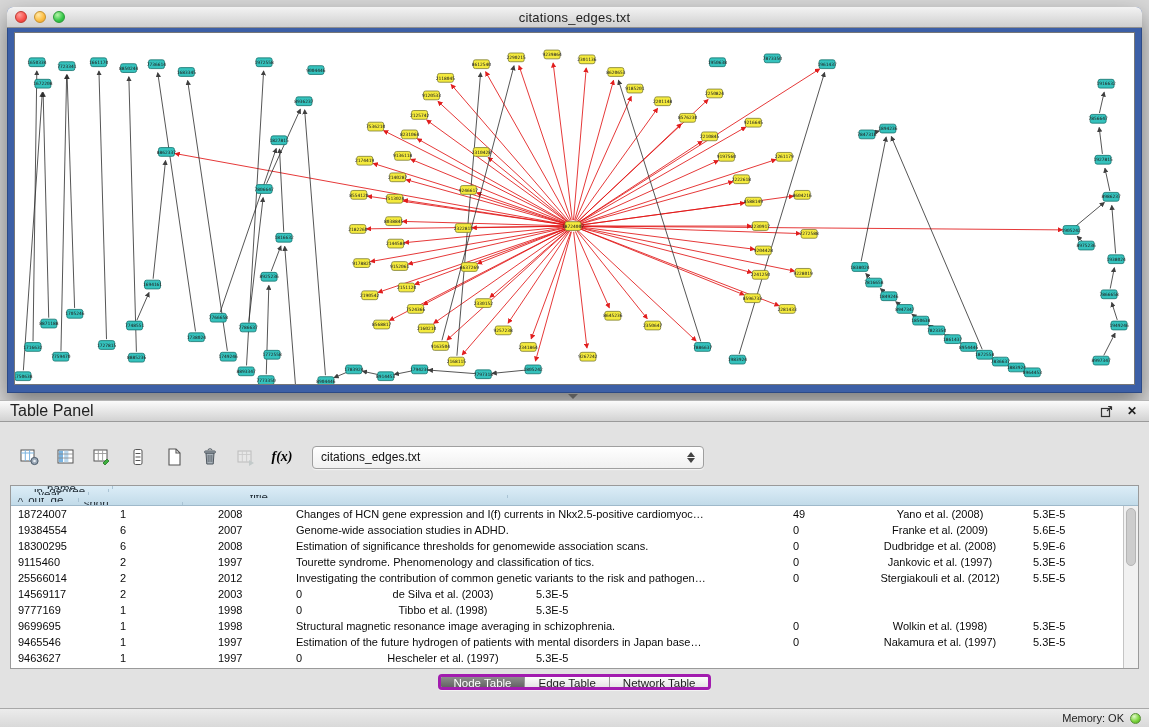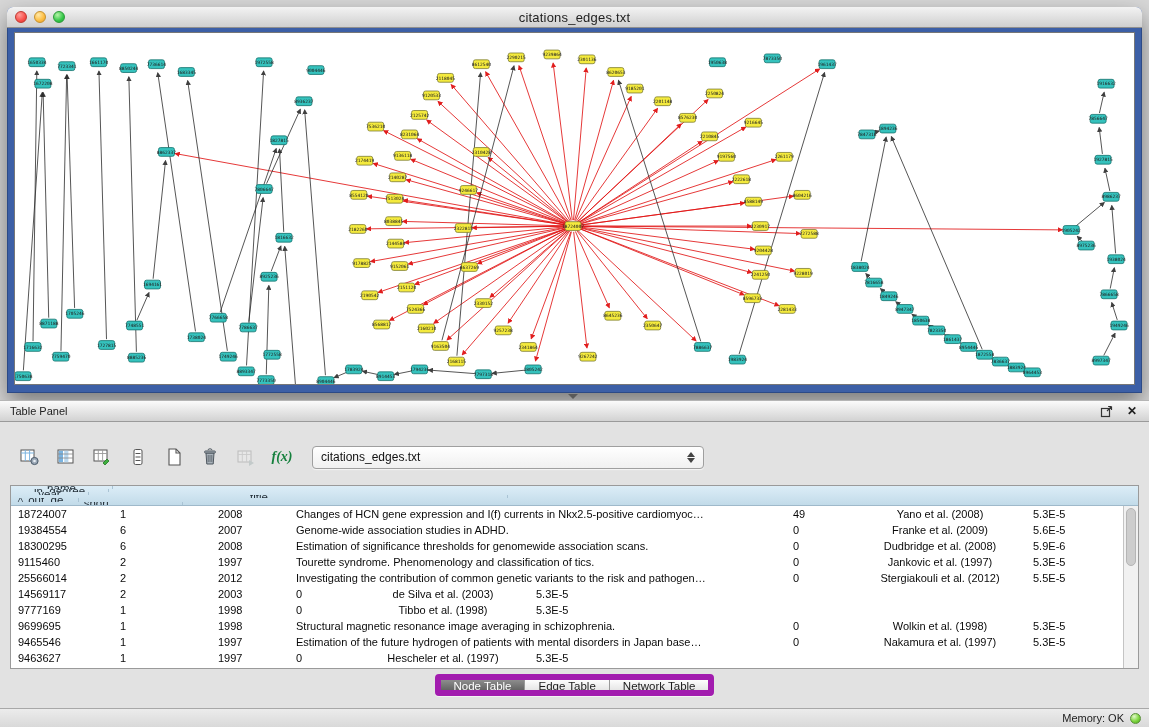--- a/index.html
+++ b/index.html
@@ -32,30 +32,30 @@
   .resize-grip { position:absolute; left:560px; top:393px; width:26px; height:7px;
     display:flex; align-items:center; justify-content:center; cursor:row-resize; }
   .resize-grip::after { content:""; border-left:5px solid transparent; border-right:5px solid transparent;
     border-top:5px solid #5a5a5a; }
 
   
   .table-panel { position:absolute; left:0; top:400px; width:1149px; height:308px; background:#e2e2e2; }
   .panel-header { height:22px; background:linear-gradient(#fbfbfb,#d2d2d2);
     border-top:1px solid #b5b5b5; border-bottom:1px solid #9a9a9a;
     display:flex; align-items:center; padding:0 10px; }
-  .panel-header .ph-title { font-size:11px; color:#222;text-align:center; }
+  .panel-header .ph-title { font-size:16px; color:#222;text-align:center; }
   .panel-actions { margin-left:auto; display:flex; align-items:center; gap:12px; }
   .panel-actions .pa { width:14px; height:14px; display:flex; align-items:center; justify-content:center;
     font-size:12px; color:#222; cursor:pointer; }
 
   .toolbar { position:absolute; left:0; top:42px; height:30px; display:flex; align-items:center; padding-left:16px; }
   .tbtn { width:28px; height:26px; display:flex; align-items:center; justify-content:center;
     background:transparent; border:none; cursor:pointer; }
   .tbtn.disabled { opacity:.42; }
-  .fx-text { font-family:"Liberation Serif", serif; font-style:italic; font-weight:bold; font-size:14px; color:#15803d; }
+  .fx-text { font-family:"Liberation Serif", serif; font-style:italic; font-weight:bold; font-size:14px; color:#000000; }
   .combo { margin-left:16px; width:392px; height:23px; background:linear-gradient(#ffffff,#f0f0f0);
     border:1px solid #9f9f9f; border-radius:4px; display:flex; align-items:center;
     padding:0 8px; font-size:12px; color:#111; cursor:pointer; box-shadow:0 1px 1px rgba(255,255,255,.7); }
   .combo .combo-arrows { margin-left:auto; display:flex; flex-direction:column; gap:1px; align-items:center; }
   .combo .combo-arrows i { display:block; width:0; height:0; border-left:4px solid transparent; border-right:4px solid transparent; }
   .combo .combo-arrows .up { border-bottom:5px solid #444; }
   .combo .combo-arrows .dn { border-top:5px solid #444; }
 
   .table-wrap { position:absolute; left:10px; top:85px; width:1129px; height:184px;
     background:#fff; border:1px solid #9a9a9a; overflow:hidden; }
@@ -65,21 +65,21 @@
   .tbody { position:absolute; left:0; right:15px; top:20px; bottom:0; overflow:hidden; }
   .tr { display:flex; height:16px; align-items:center; }
   .td { font-size:11px; color:#0a0a0a; padding-left:7px; overflow:hidden; white-space:nowrap; }
   .col0{width:102px} .col1{width:98px} .col2{width:78px} .col3{width:497px}
   .col4{width:68px} .col5{width:172px} .col6{flex:1}
   .td.col5 { text-align:center; padding-left:0; }
   .vscroll { position:absolute; right:0; top:20px; bottom:0; width:15px; background:#f1f1f1; border-left:1px solid #c4c4c4; }
   .vscroll .thumb { position:absolute; left:2px; right:2px; top:2px; height:58px; background:#cdcdcd; border-radius:6px; border:1px solid #b5b5b5; }
 
   .tabs { position:absolute; left:0; top:274px; width:100%; height:20px; display:flex; justify-content:center; }
-  .tabset { display:flex; border:6px solid #a21caf; border-radius:4px; overflow:hidden; height:22px;
+  .tabset { display:flex; border:3px solid #a21caf; border-radius:4px; overflow:hidden; height:16px;
     box-shadow:0 1px 0 rgba(255,255,255,.6); }
   .tab { font-size:11.5px; padding:0 13px; border:none; border-right:1px solid #999;
     background:linear-gradient(#fdfdfd,#e6e6e6); color:#1c1c1c; cursor:pointer;
     font-family:"Liberation Sans", sans-serif; }
   .tab:last-child { border-right:none; }
   .tab.active { background:linear-gradient(#8d8d8d,#646464); color:#fff; }
 
   
   .status-bar { position:absolute; left:0; top:708px; width:1149px; height:19px;
     background:linear-gradient(#ececec,#d9d9d9); border-top:1px solid #a8a8a8;

